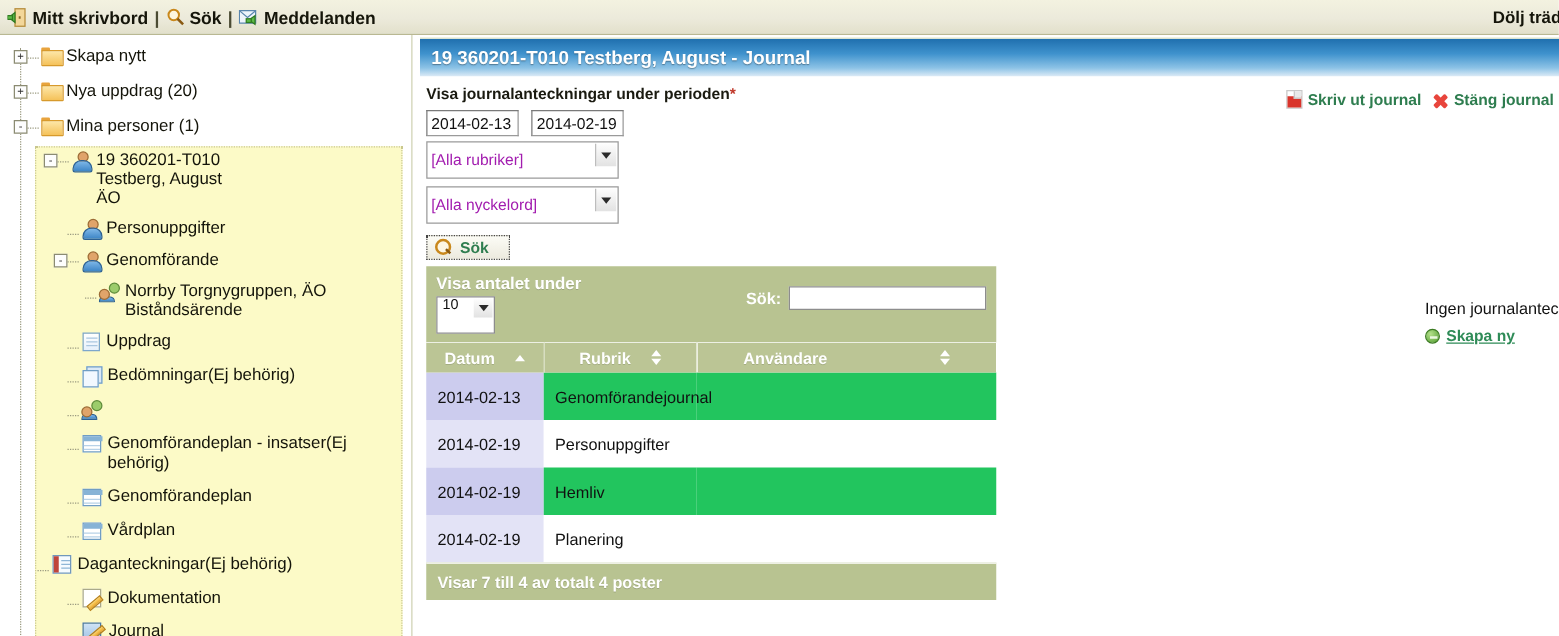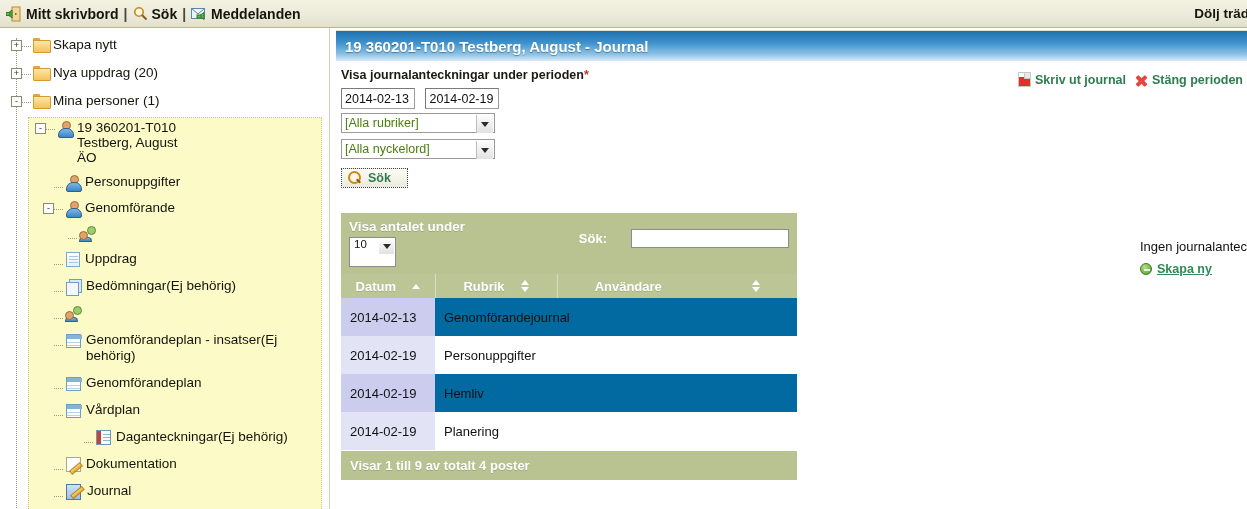--- a/index.html
+++ b/index.html
@@ -123,22 +123,22 @@
   #filter-area { position:absolute; left:5px; top:40px; width:906px; }
   .flabel { font-size:12.5px; font-weight:bold; color:#1a1a10; padding:0 0 2px 5px; }
   .flabel .req { color:#c0392b; font-weight:bold; }
   .row { padding: 4px 0 0 5px; }
   .dateinput {
     width: 74px; height: 21px; font-size:12.5px; font-family:"Liberation Sans",sans-serif;
     border:1px solid #9a9a9a; border-top-color:#7a7a7a; border-left-color:#7a7a7a;
     background:#ffffff; color:#111; padding:0 3px; vertical-align:middle;
   }
   .sel {
-    width: 154px; height: 20px; font-size:12.5px; font-family:"Liberation Sans",sans-serif;
-    border:1px solid #9a9a9a; background:#ffffff; color:#4d7c0f;
+    width: 154px; height: 30px; font-size:12.5px; font-family:"Liberation Sans",sans-serif;
+    border:1px solid #9a9a9a; background:#ffffff; color:#a21caf;
     padding-left:3px; position:relative; display:inline-flex; align-items:center;
   }
   .sel .arrowbox{
     position:absolute; right:1px; top:1px; width:17px; height:18px;
     background:linear-gradient(#fdfdfd,#e2e2e2); border-left:1px solid #bdbdbd;
     display:flex;align-items:center;justify-content:center;
   }
   .caret{width:0;height:0;border-left:4px solid transparent;border-right:4px solid transparent;border-top:5px solid #2b2b2b;}
   .sokbtn{
     display:inline-flex;align-items:center;gap:6px;
@@ -168,41 +168,41 @@
     display:flex; align-items:flex-start; justify-content:space-between;
   }
   #tbl-top .lft{display:flex;flex-direction:column;gap:3px;}
   #tbl-top .cap{font-size:13.5px;font-weight:bold;text-shadow:0 1px 0 rgba(0,0,0,.15);}
   .lensel{
     width:47px;height:30px;background:#ffffff;border:1px solid #8d8d8d;
     display:inline-flex;align-items:flex-start;padding-left:4px;position:relative;
     font-size:11.5px;color:#111;
   }
   .lensel .arrowbox{position:absolute;right:1px;top:1px;width:15px;height:15px;background:linear-gradient(#fdfdfd,#e2e2e2);display:flex;align-items:center;justify-content:center;}
-  #tbl-top .rgt{display:flex;align-items:center;gap:24px;padding-top:10px;}
+  #tbl-top .rgt{display:flex;align-items:center;gap:6px;padding-top:10px;}
   #tbl-top .rgt .sl{font-size:13px;font-weight:bold;color:#ffffff;}
   .searchbox{width:158px;height:19px;background:#ffffff;border:1px solid #8d8d8d;}
 
   table.grid{border-collapse:collapse;width:456px;table-layout:fixed;background:#ffffff;}
   table.grid th{
     background:#bbc595; color:#ffffff; font-size:13px; font-weight:bold;
     height:24px; text-align:center; border-right:1px solid #d7dec0;
     text-shadow:0 1px 0 rgba(0,0,0,.12); position:relative;
   }
   table.grid th:last-child{border-right:none;}
   th .sortwrap{display:inline-flex;align-items:center;gap:16px;}
   .asc{width:0;height:0;border-left:4px solid transparent;border-right:4px solid transparent;border-bottom:5px solid #ffffff;display:inline-block;}
   .both{display:inline-flex;flex-direction:column;gap:2px;}
   .both .u{width:0;height:0;border-left:4px solid transparent;border-right:4px solid transparent;border-bottom:5px solid #ffffff;}
   .both .d{width:0;height:0;border-left:4px solid transparent;border-right:4px solid transparent;border-top:5px solid #ffffff;}
   table.grid td{font-size:13px;color:#111;height:38px;vertical-align:middle;padding:0 0 0 9px;}
   td.datum{width:94px;line-height:15px;padding:4px 0 4px 9px;}
   tr.odd td.datum{background:#ccccee;}
   tr.even td.datum{background:#e3e3f6;}
-  tr.odd td.rubrik, tr.odd td.anv{background:#0369a1;}
+  tr.odd td.rubrik, tr.odd td.anv{background:#22c55e;}
   tr.even td.rubrik, tr.even td.anv{background:#ffffff;}
   td.rubrik{width:122px;}
   #tbl-foot{
     background:#b8c391;color:#ffffff;font-size:13px;font-weight:bold;
     padding:7px 0 7px 9px;text-shadow:0 1px 0 rgba(0,0,0,.15);
     border-top:1px solid #ffffff;
   }
 
   
   #rightinfo{position:absolute;left:809px;top:211px;width:300px;}
@@ -299,20 +299,22 @@
       <div class="dots" style="margin-top:4px;"></div>
       <div class="i-person"></div>
       <div class="lbl">Genomförande</div>
     </div>
 
     <div class="tnode" style="padding-left:68px;margin-top:4px;position:relative;z-index:2;">
       <div class="dots" style="margin-top:8px;"></div>
       <div class="i-person2">
           <i></i>
         </div>
+      <div class="lbl" style="white-space:pre-line;line-height:15px;">Norrby Torgnygruppen, ÄO
+Biståndsärende</div>
     </div>
 
     <div class="tnode" style="padding-left:54px;margin-top:5px;position:relative;z-index:2;">
       <div class="dots" style="margin-top:8px;"></div>
       <div class="i-doc"></div>
       <div class="lbl">Uppdrag</div>
     </div>
 
     <div class="tnode" style="padding-left:54px;margin-top:6px;position:relative;z-index:2;">
       <div class="dots" style="margin-top:8px;"></div>
@@ -338,21 +340,21 @@
       <div class="i-grid"></div>
       <div class="lbl">Genomförandeplan</div>
     </div>
 
     <div class="tnode" style="padding-left:54px;margin-top:6px;position:relative;z-index:2;">
       <div class="dots" style="margin-top:8px;"></div>
       <div class="i-grid"></div>
       <div class="lbl">Vårdplan</div>
     </div>
 
-    <div class="tnode" style="padding-left:84px;margin-top:6px;position:relative;z-index:2;">
+    <div class="tnode" style="padding-left:30px;margin-top:6px;position:relative;z-index:2;">
       <div class="dots" style="margin-top:8px;"></div>
       <div class="i-note"></div>
       <div class="lbl">Daganteckningar(Ej behörig)</div>
     </div>
 
     <div class="tnode" style="padding-left:54px;margin-top:6px;position:relative;z-index:2;">
       <div class="dots" style="margin-top:8px;"></div>
       <div class="i-pencil"></div>
       <div class="lbl">Dokumentation</div>
     </div>
@@ -369,21 +371,21 @@
 
   <div id="title-bar">19 360201-T010 Testberg, August - Journal</div>
 
   <div id="actions">
     <span class="alink">
       <span class="pdficon"></span>
       <span>Skriv ut journal</span>
     </span>
     <span class="alink">
       <span class="xicon"></span>
-      <span>Stäng perioden</span>
+      <span>Stäng journal</span>
     </span>
   </div>
 
   <div id="filter-area">
     <div class="flabel">
       <span>Visa journalanteckningar under perioden</span><span class="req">*</span>
     </div>
     <div class="row">
       <input class="dateinput" type="text" value="2014-02-13" style="">
       <input class="dateinput" type="text" style="margin-left: 6px;" value="2014-02-19">
@@ -484,14 +486,14 @@
         <td class="anv"></td>
       </tr>
       <tr class="even">
         <td class="datum">2014-02-19</td>
         <td class="rubrik">Planering</td>
         <td class="anv"></td>
       </tr>
     </tbody>
   </table>
 
-  <div id="tbl-foot">Visar 1 till 9 av totalt 4 poster</div>
+  <div id="tbl-foot">Visar 7 till 4 av totalt 4 poster</div>
 </div>
 
 </body></html>

